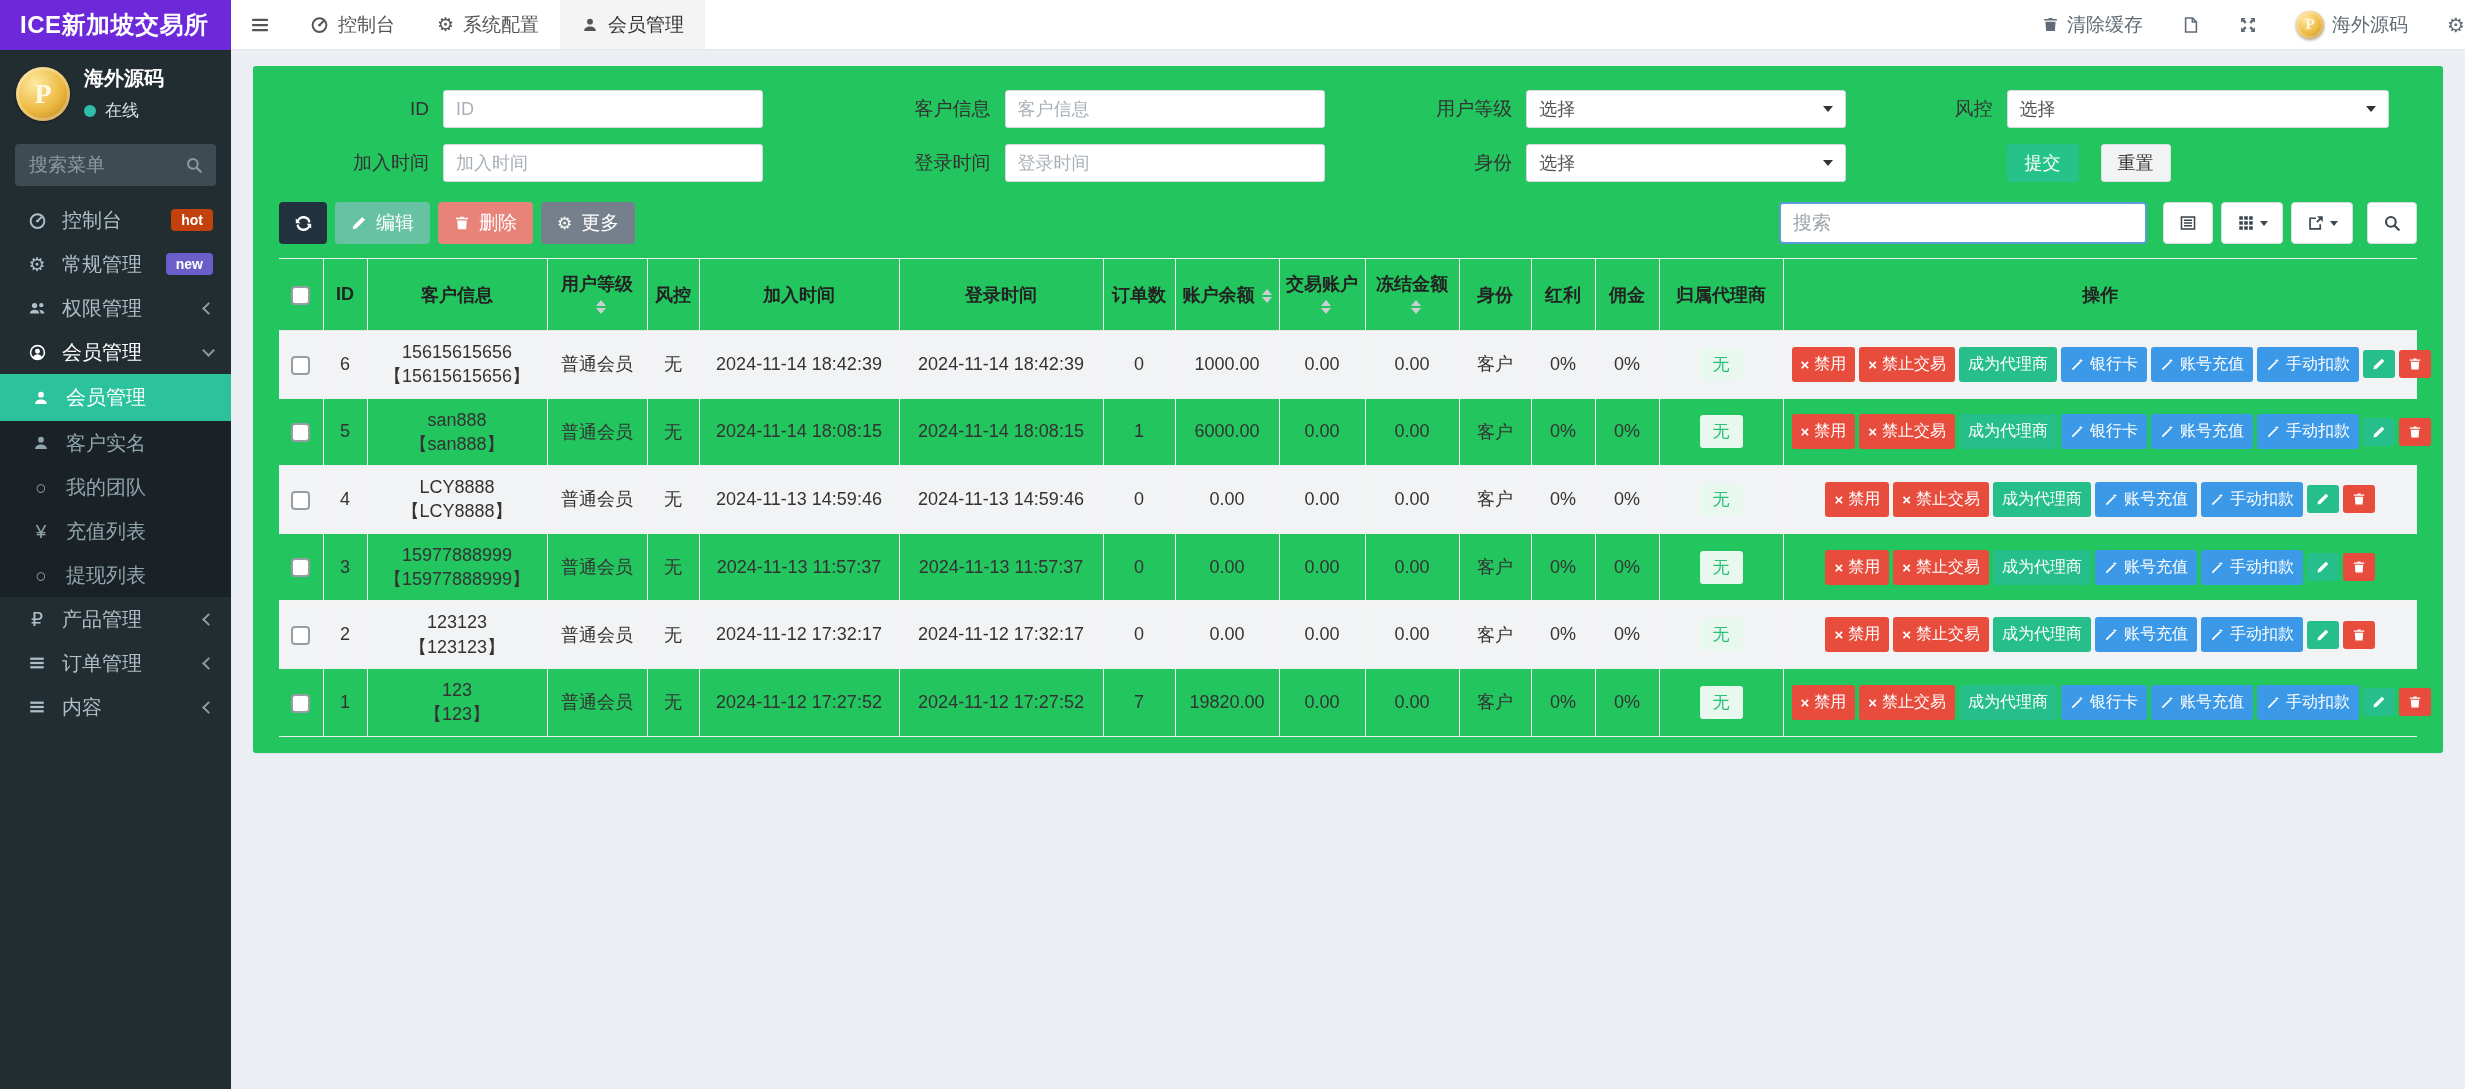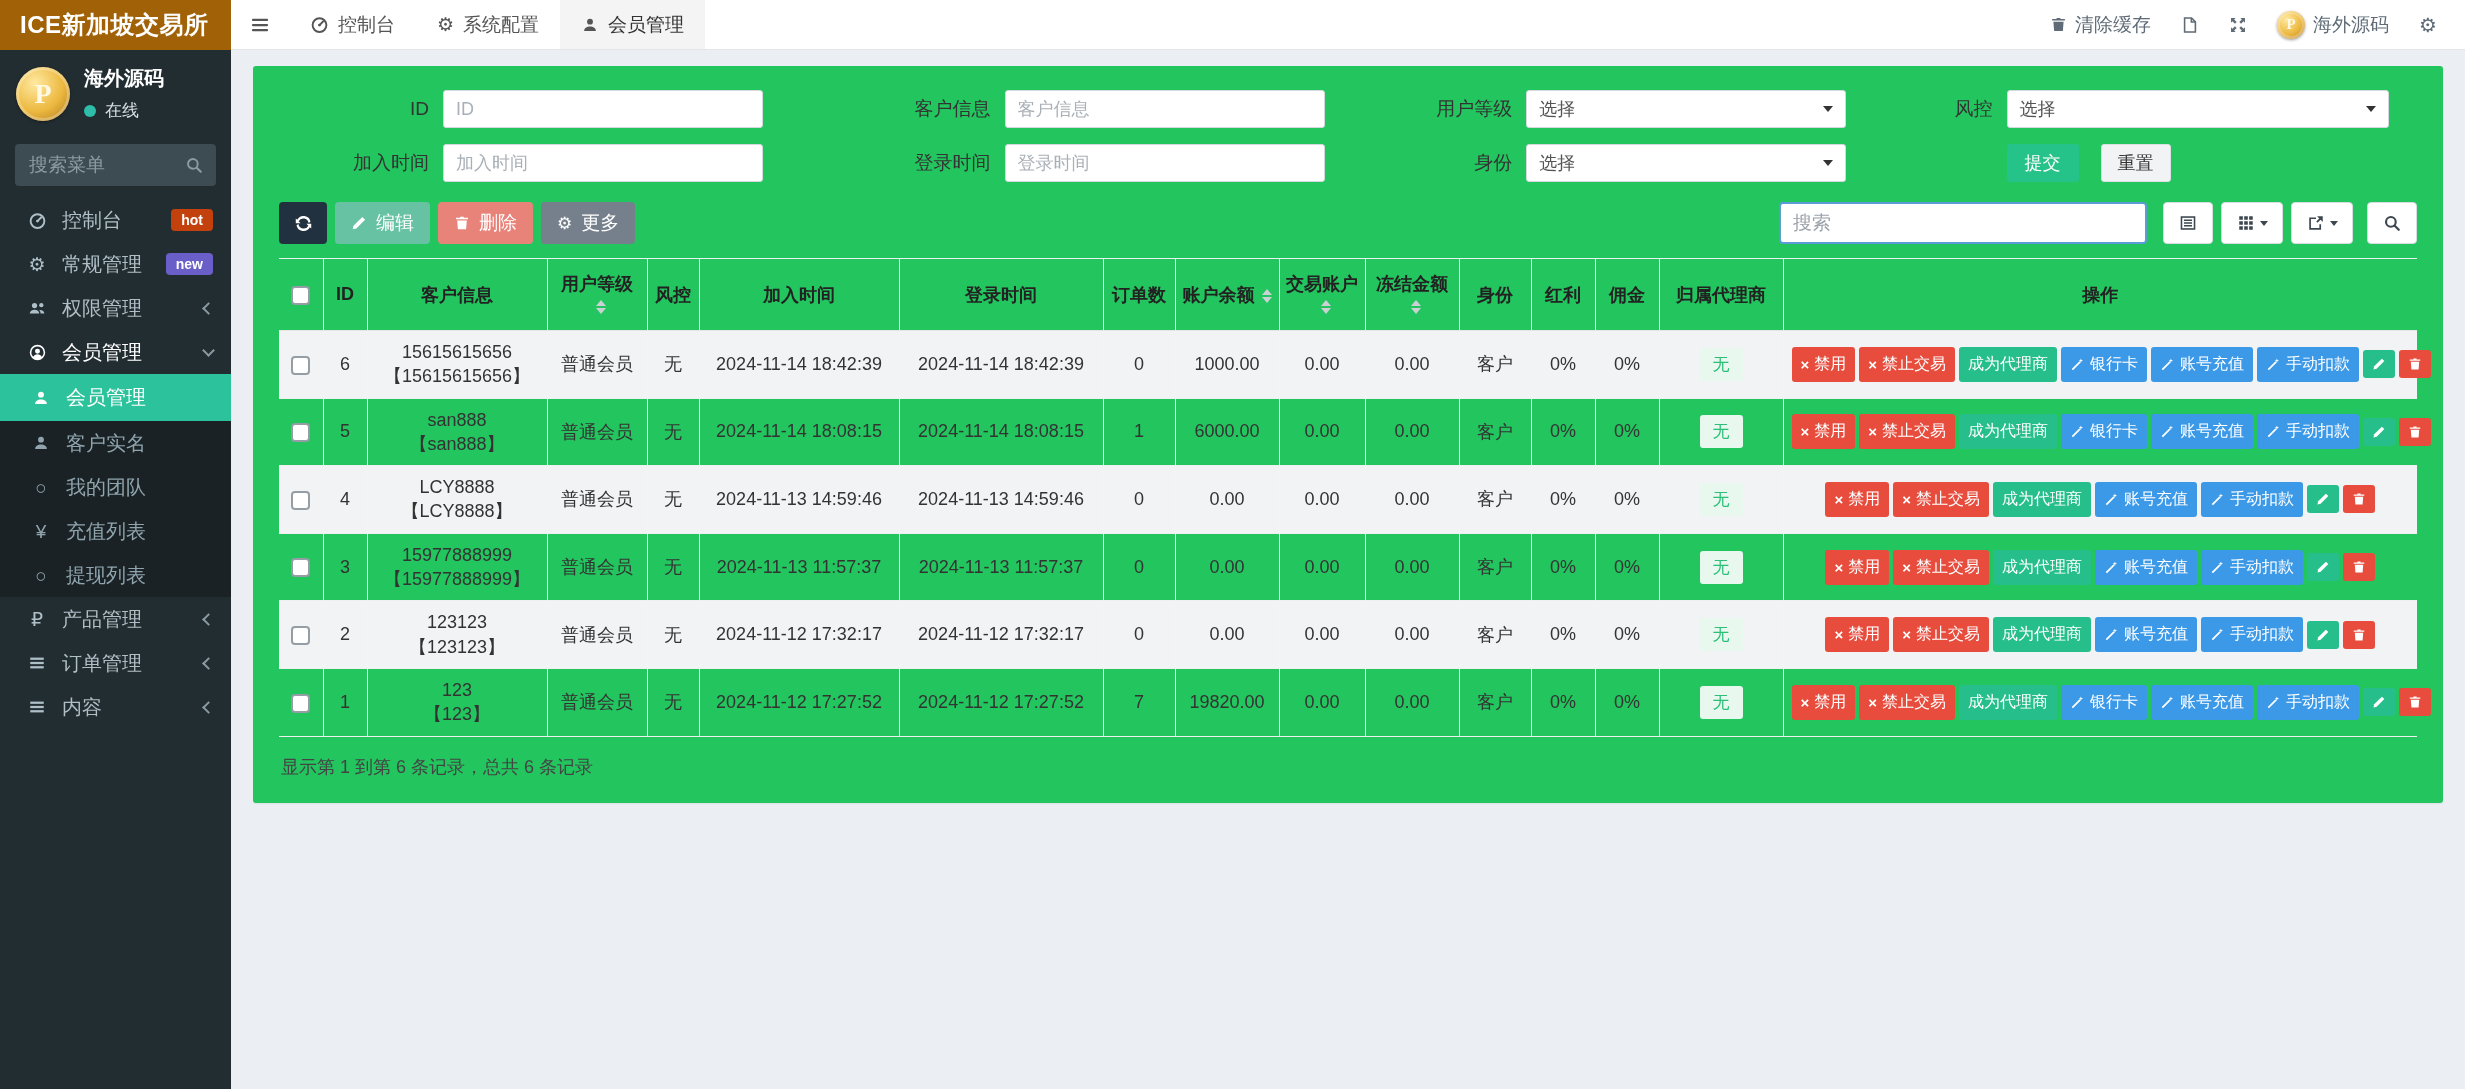--- a/index.html
+++ b/index.html
@@ -6,21 +6,21 @@
   html,body { width:2465px; height:1089px; }
   body {
     font-family:"Liberation Sans","DejaVu Sans",sans-serif;
     background:#ebeef2; position:relative; overflow:hidden; color:#333;
   }
   .icon { display:inline-flex; align-items:center; justify-content:center; line-height:1; }
   .glyph { font-size:1em; line-height:1; }
 
   
   .sidebar { position:absolute; left:0; top:0; width:231px; height:1089px; background:#222d32; z-index:5; }
-  .side-logo { height:50px; background:#a16207; color:#fff; font-size:24px; font-weight:700;
+  .side-logo { height:50px; background:#6d28d9; color:#fff; font-size:24px; font-weight:700;
     display:flex; align-items:center; padding-left:20px; letter-spacing:.5px; white-space:nowrap; }
   .side-user { display:flex; gap:14px; padding:15px 16px 8px; align-items:center; }
   .coin { border-radius:50%; background:radial-gradient(circle at 35% 30%, #ffe9a0, #ecb83f 55%, #a9741e);
     display:flex; align-items:center; justify-content:center; color:#fff8e2; font-weight:700;
     font-family:"Liberation Serif","DejaVu Serif",serif; box-shadow:inset 0 0 0 3px rgba(255,255,255,.28), 0 1px 3px rgba(0,0,0,.4); }
   .coin.big { width:54px; height:54px; font-size:28px; }
   .coin.small { width:28px; height:28px; font-size:15px; }
   .side-user .name { color:#fff; font-size:20px; font-weight:600; }
   .status { color:#d7dfe3; font-size:17px; display:flex; align-items:center; gap:9px; margin-top:7px; }
   .status-dot { width:12px; height:12px; border-radius:50%; background:#2dbda8; }
@@ -45,21 +45,21 @@
   .submenu .menu-item.active { background:#2bc29c; color:#fff; height:47px; }
   .submenu .menu-item.active .mi-icon { color:#fff; }
 
   
   .navbar { position:absolute; left:231px; top:0; right:0; height:50px; background:#fff;
     border-bottom:1px solid #e3e6e9; display:flex; align-items:stretch; z-index:4; }
   .hamburger { width:58px; display:flex; align-items:center; justify-content:center; color:#555; cursor:pointer; }
   .nav-tab { display:flex; align-items:center; gap:9px; padding:0 21px; font-size:19px; color:#555; cursor:pointer; }
   .nav-tab .icon { color:#555; }
   .nav-tab.active { background:#f4f4f4; color:#333; }
-  .nav-right { margin-left:auto; display:flex; align-items:center; gap:30px; padding-right:28px; color:#5f6b76; font-size:19px; }
+  .nav-right { margin-left:auto; display:flex; align-items:center; gap:39px; color:#5f6b76; font-size:19px; }
   .nav-right .nav-item { display:flex; align-items:center; gap:8px; cursor:pointer; }
 
   
   .main { position:absolute; left:231px; top:51px; right:0; bottom:0; padding:15px 22px; }
   .card { background:#22c55e; border-radius:3px; padding:24px 26px 16px; min-height:600px;
     box-shadow:0 1px 2px rgba(0,0,0,.06); }
 
   
   .filter-grid { display:grid; grid-template-columns:1.04fr 1.04fr .96fr .96fr; row-gap:16px; column-gap:26px; }
   .ffield { display:flex; align-items:center; gap:14px; }
@@ -870,15 +870,14 @@
                 <span class="icon">
                   <svg width="14" height="14" viewBox="0 0 16 16" fill="currentColor">
                     <path d="M6.2 1.8h3.6v1H14v1.4H2V2.8h4.2zM3.2 5.4h9.6l-.7 8.8H3.9z"></path>
                   </svg>
                 </span>
               </button></td>
   </tr>
         </tbody>
     </table>
 
-    <div class="records-summary">显示第 1 到第 6 条记录，总共 6 条记录</div>
   </div>
 </div>
 
 </body></html>

